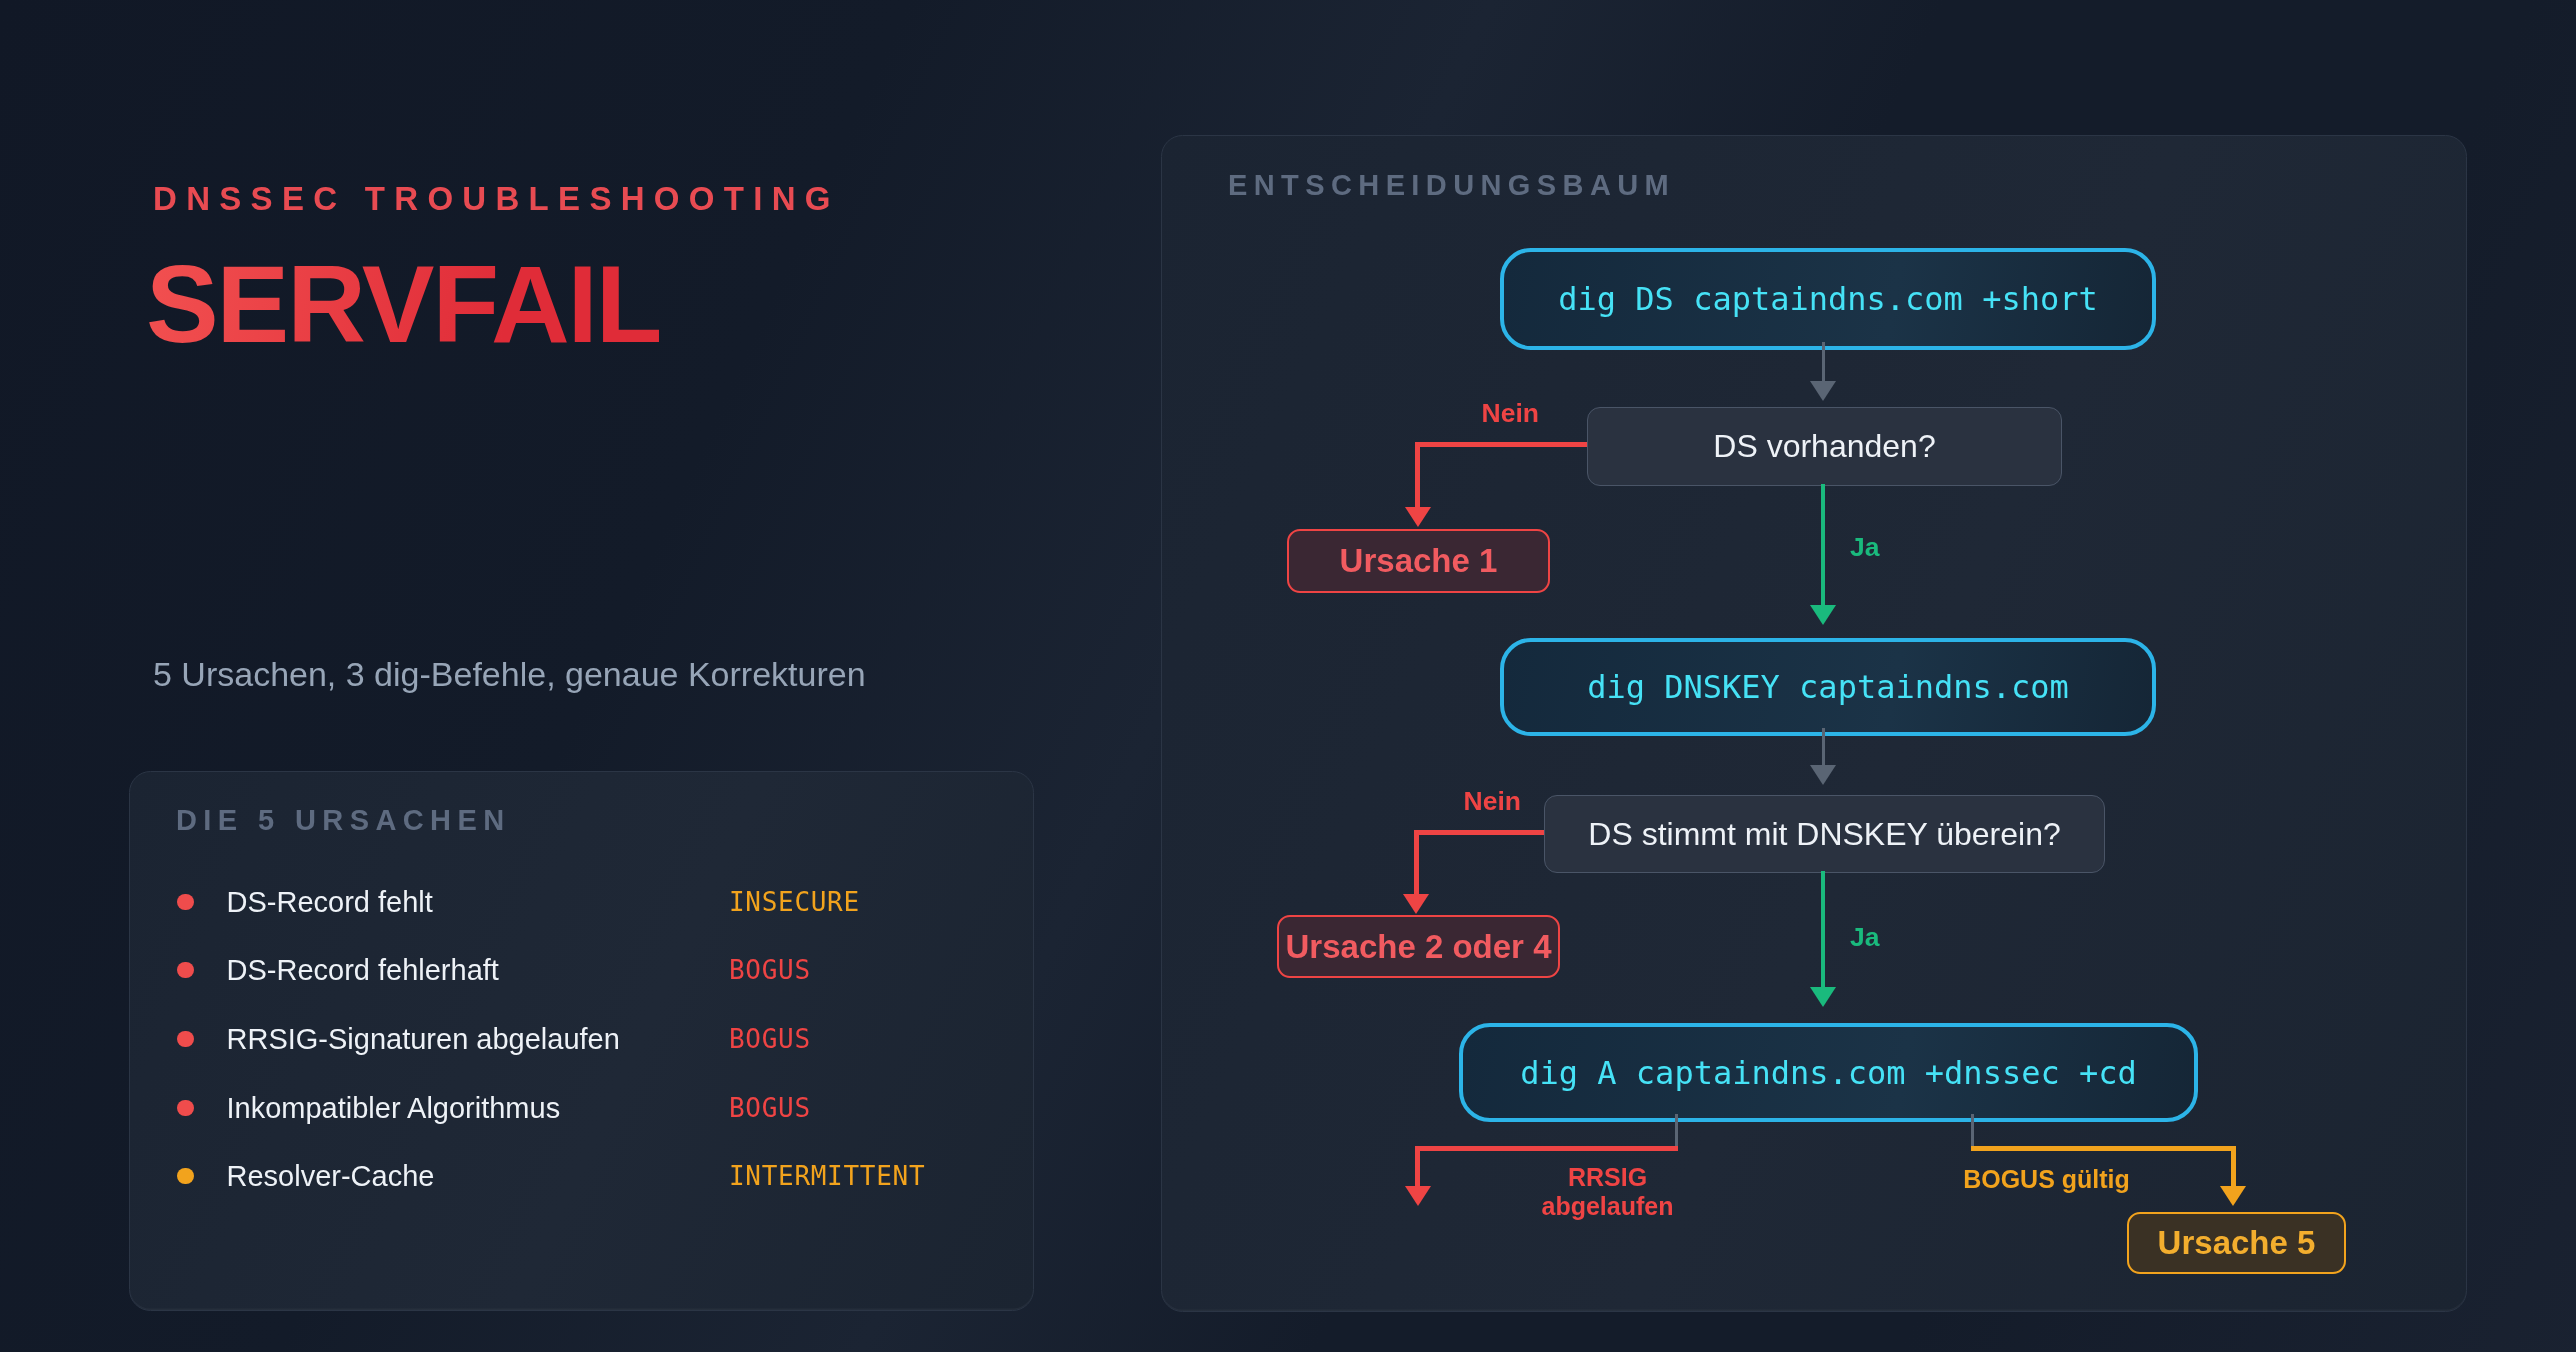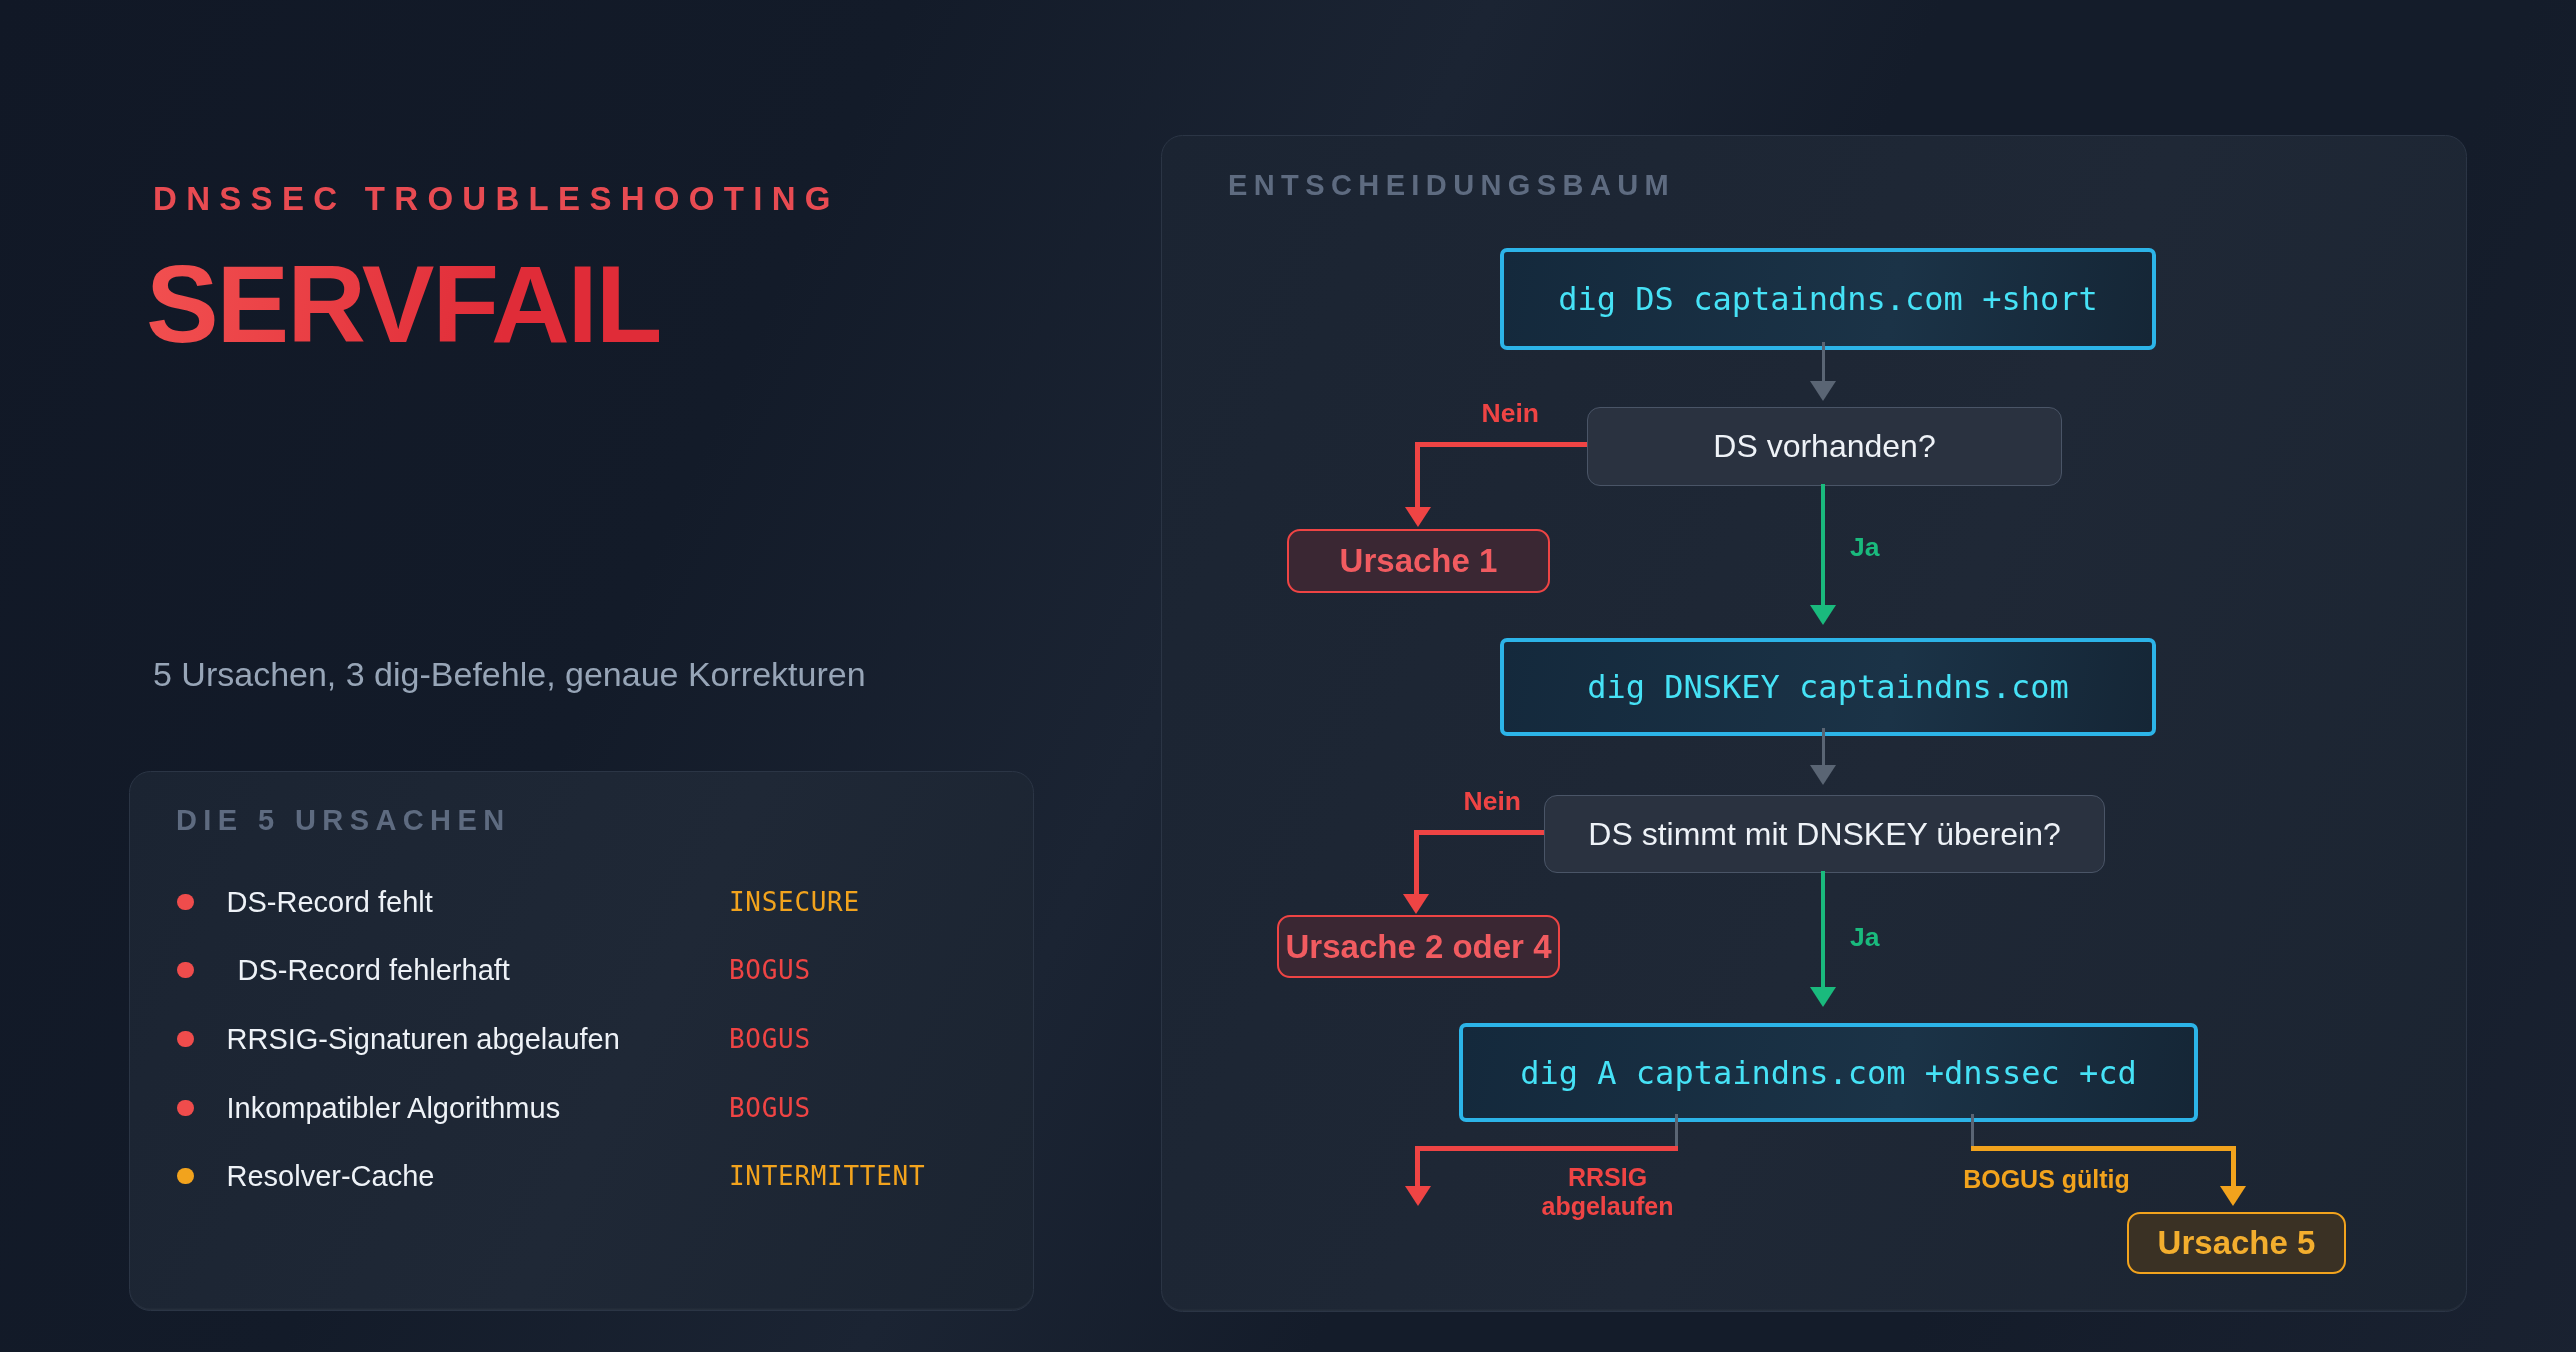--- a/index.html
+++ b/index.html
@@ -40,21 +40,21 @@
   
   .cause-row{position:absolute;left:177px;width:823px;height:46px;display:flex;align-items:center;}
   .bullet{width:16.5px;height:16.5px;border-radius:50%;margin-right:33px;flex:0 0 auto;}
   .bullet.red{background:#ef4c4c;}
   .bullet.amber{background:var(--amber);}
   .cause-label{font-size:29px;color:var(--text);letter-spacing:0px;}
   .cause-status{position:absolute;left:552px;font-family:"DejaVu Sans Mono",monospace;font-size:26px;letter-spacing:0.7px;}
   .status-amber{color:var(--amber);}
   .status-red{color:var(--red);}
   
-  .cmd-box{position:absolute;border:4.3px solid var(--cyan);border-radius:7px;
+  .cmd-box{position:absolute;border:4.3px solid var(--cyan);border-radius:31px;
     background:linear-gradient(100deg,#14293c 0%,#1b3347 55%,#152ua36 100%);
     background:linear-gradient(100deg,#14293c 0%,#1b3347 60%,#152636 100%);
     display:flex;align-items:center;justify-content:center;}
   .cmd-text{font-family:"DejaVu Sans Mono",monospace;font-size:32px;color:var(--cyan-text);}
   .q-box{position:absolute;border:1.4px solid #4a5567;border-radius:13px;background:#2a3240;
     display:flex;align-items:center;justify-content:center;}
   .q-text{font-size:32px;color:var(--text);font-weight:500;}
   .u-box{position:absolute;border-radius:13px;display:flex;align-items:center;justify-content:center;}
   .u-box.red{border:2.9px solid var(--red);background:#3a2733;}
   .u-box.amber{border:2.9px solid var(--amber);background:#3a3124;}
@@ -90,21 +90,21 @@
   <div class="tagline">5 Ursachen, 3 dig-Befehle, genaue Korrekturen</div>
 
   <div class="card card-causes">
     <div class="card-header" style="left:46px;top:31.5px;">DIE 5 URSACHEN</div>
   </div>
   <div class="cause-row" style="top:879px;">
     <span class="bullet red"></span>
     <span class="cause-label">DS-Record fehlt</span>
     <span class="cause-status status-amber">INSECURE</span>
   </div>
-  <div class="cause-row" style="top:947px;gap:11px;">
+  <div class="cause-row" style="top:947px;">
     <span class="bullet red"></span>
     <span class="cause-label">DS-Record fehlerhaft</span>
     <span class="cause-status status-red">BOGUS</span>
   </div>
   <div class="cause-row" style="top:1016px;">
     <span class="bullet red"></span>
     <span class="cause-label">RRSIG-Signaturen abgelaufen</span>
     <span class="cause-status status-red">BOGUS</span>
   </div>
   <div class="cause-row" style="top:1085px;">

